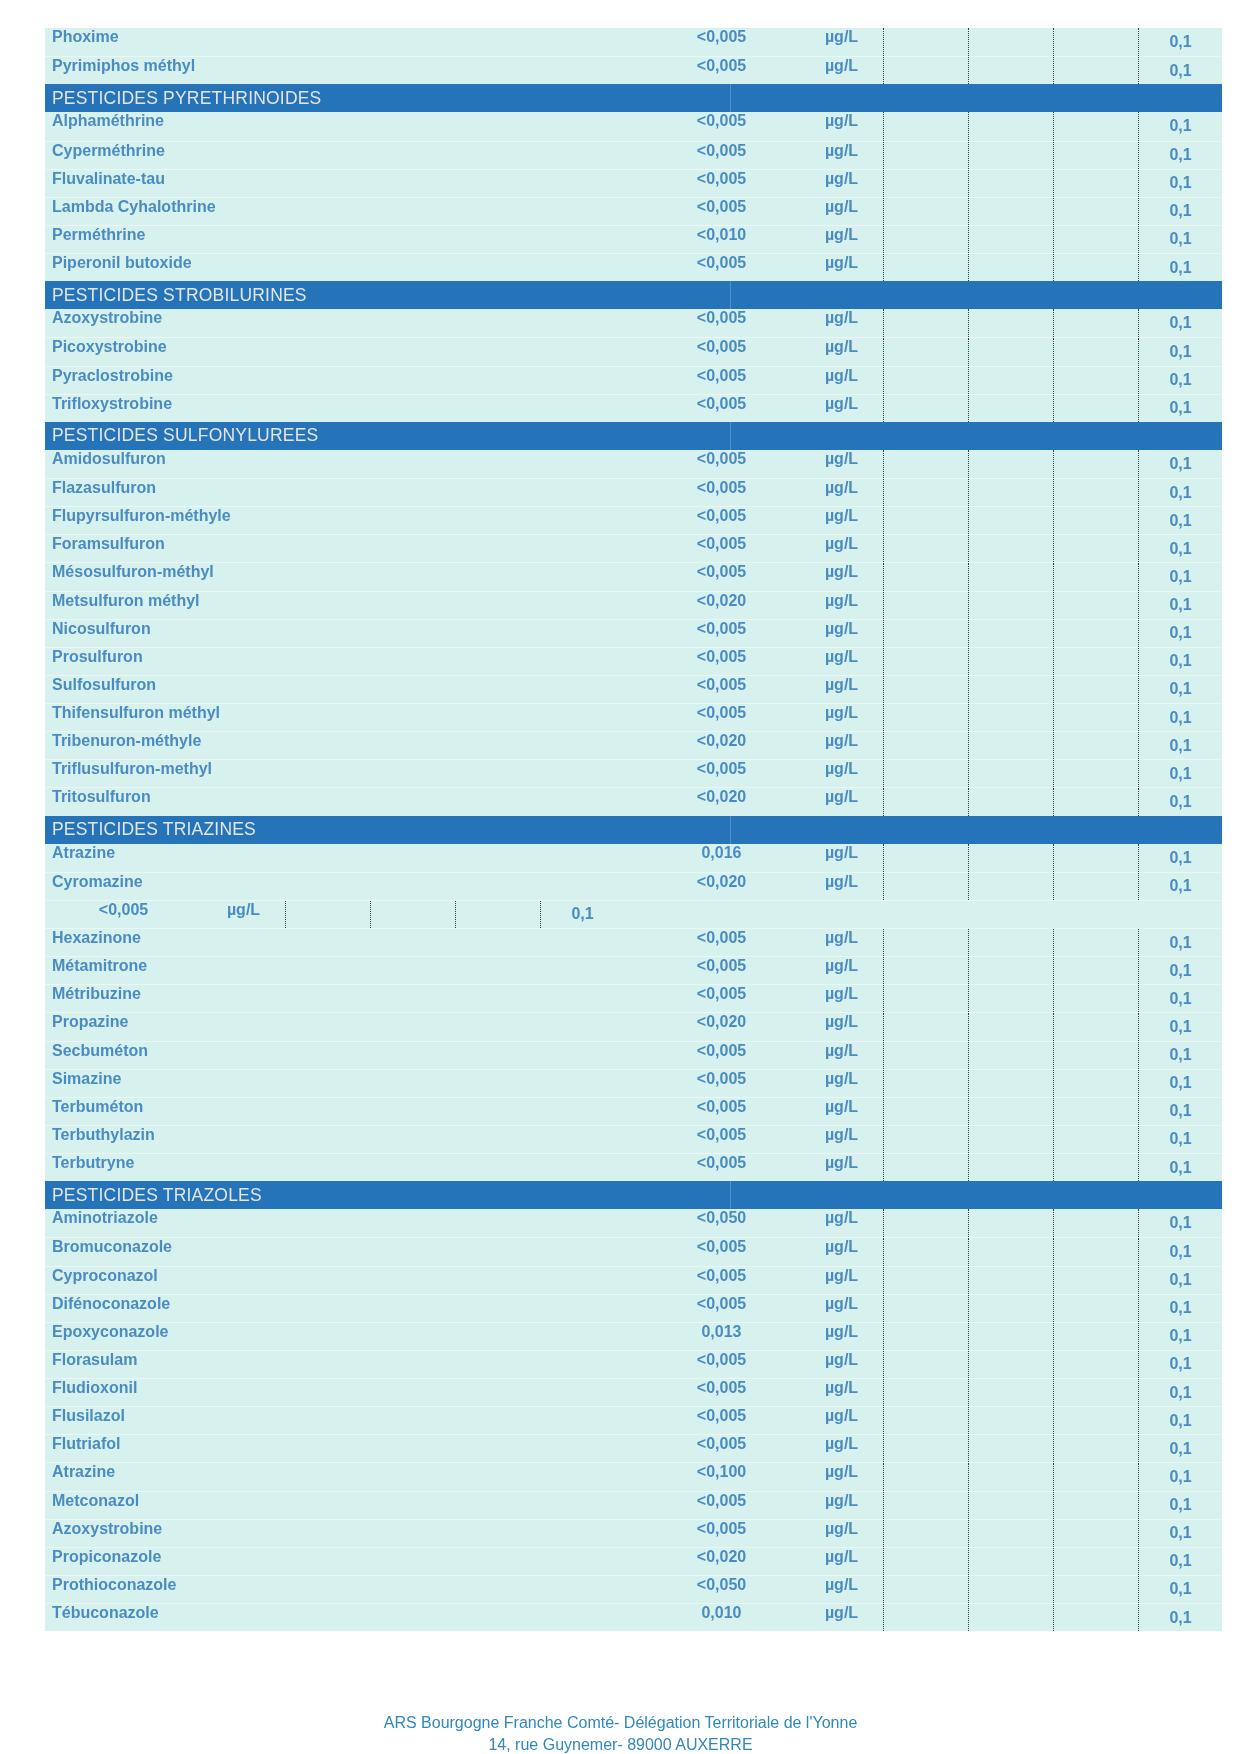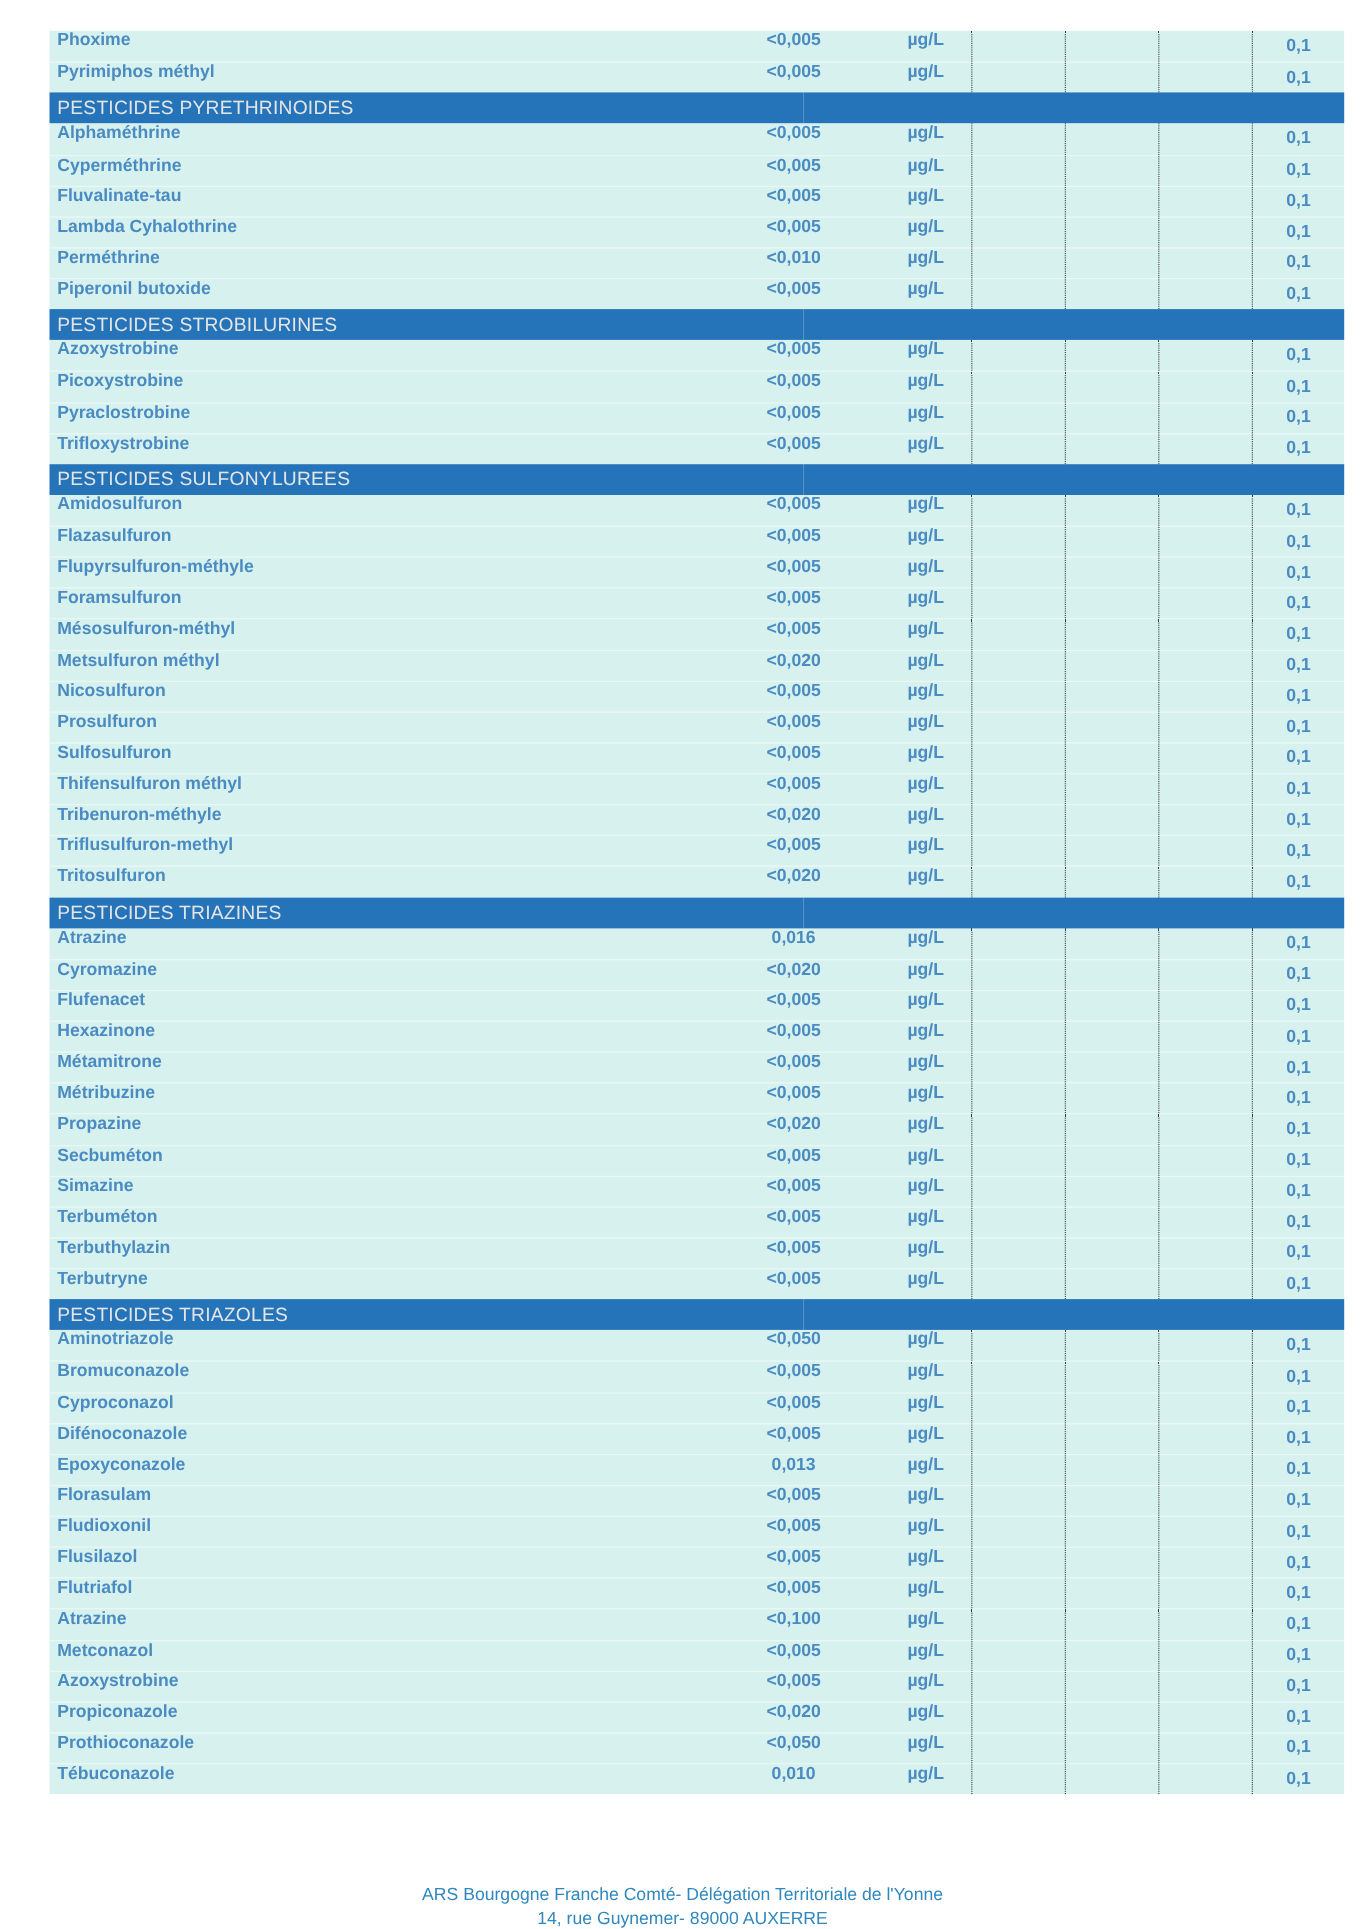--- a/index.html
+++ b/index.html
@@ -336,21 +336,20 @@
     <div class="arow">
       <div class="c-name">Cyromazine</div>
       <div class="c-value">&lt;0,020</div>
       <div class="c-unit">µg/L</div>
       <div class="c-empty"></div>
       <div class="c-empty"></div>
       <div class="c-empty"></div>
       <div class="c-limit">0,1</div>
     </div>
     <div class="arow">
-      <div class="c-name">Flufenacet</div>
       <div class="c-value">&lt;0,005</div>
       <div class="c-unit">µg/L</div>
       <div class="c-empty"></div>
       <div class="c-empty"></div>
       <div class="c-empty"></div>
       <div class="c-limit">0,1</div>
     </div>
     <div class="arow">
       <div class="c-name">Hexazinone</div>
       <div class="c-value">&lt;0,005</div>

